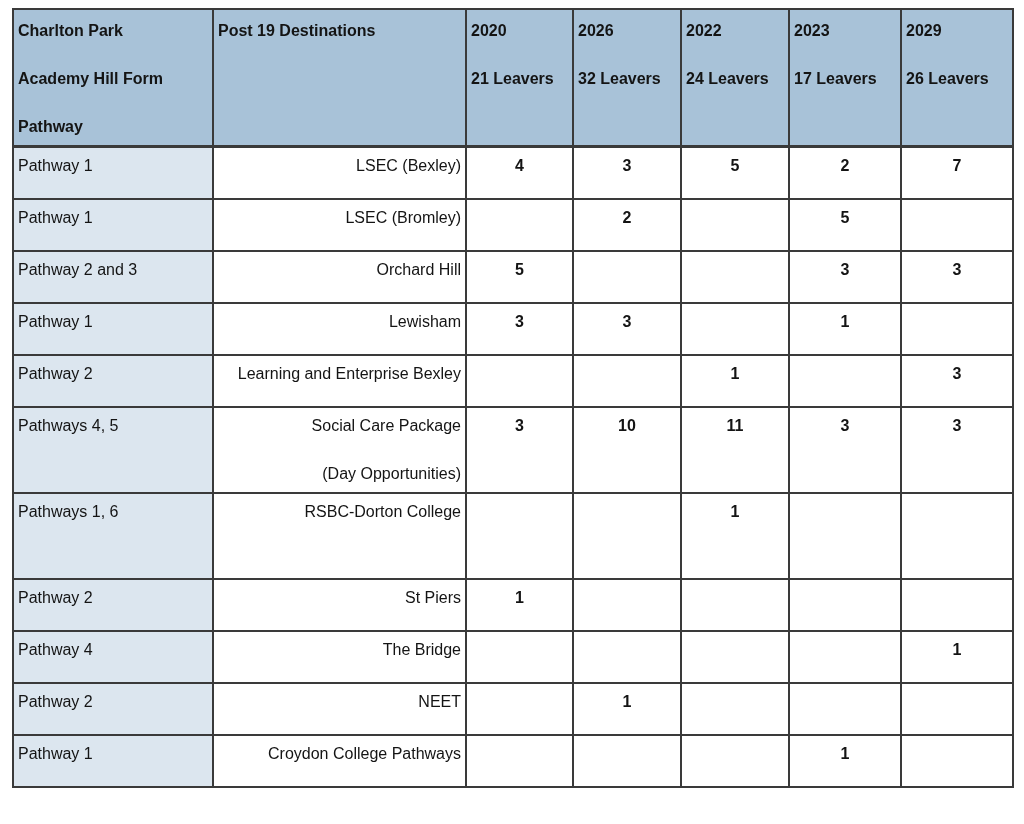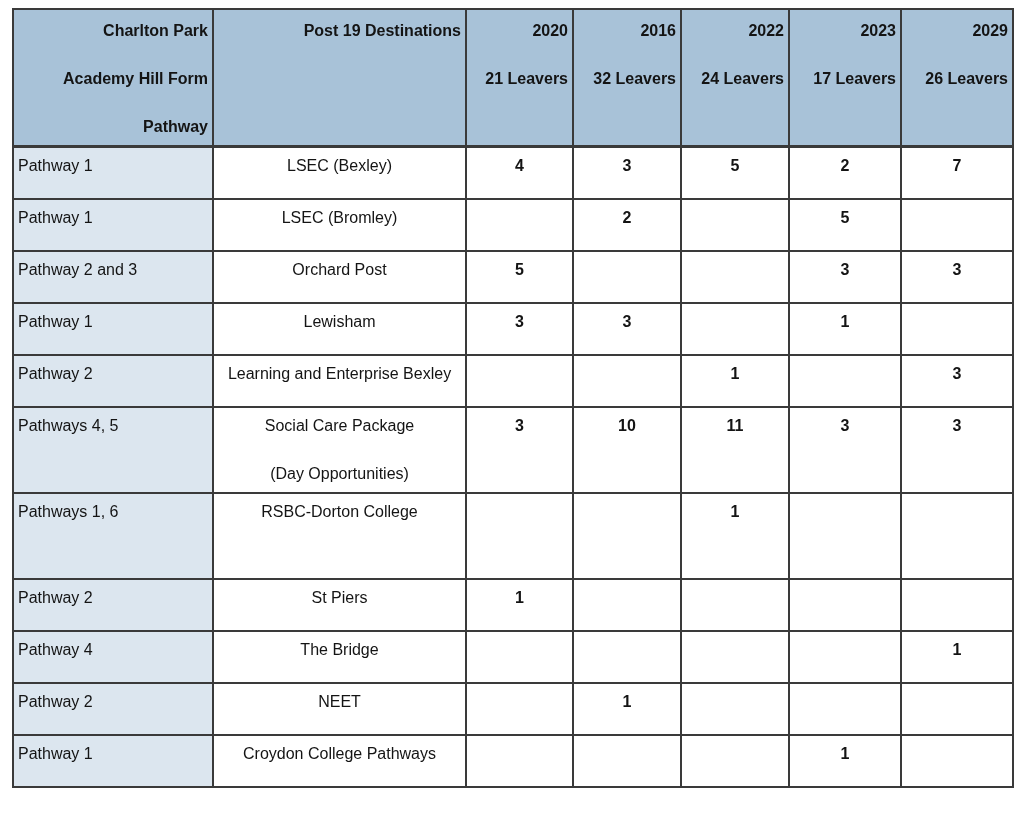--- a/index.html
+++ b/index.html
@@ -43,36 +43,36 @@
   }
   p {
     margin: 0 0 18px 0;
     line-height: 30px;
   }
   p:last-child { margin-bottom: 0; }
 
   thead th {
     background: var(--header-bg);
     font-weight: bold;
-    text-align: right;
+    text-align: left;
     height: 104px;
     padding-top: 6px;
     border-bottom-width: 3px;
   }
   tbody tr { height: 52px; }
   tbody tr:nth-child(6) { height: 78px; }
   tbody tr:nth-child(7) { height: 86px; }
 
   td.pathway {
     background: var(--pathway-col-bg);
     text-align: left;
   }
   td.destination {
     background: #ffffff;
-    text-align: center;
+    text-align: right;
   }
   td.value {
     background: #ffffff;
     text-align: center;
     font-weight: bold;
   }
 </style>
 </head>
 <body>
 
@@ -95,21 +95,21 @@
           <p>Pathway</p>
         </th>
         <th>
           <p>Post 19 Destinations</p>
         </th>
         <th>
           <p>2020</p>
           <p>21 Leavers</p>
         </th>
         <th>
-          <p>2016</p>
+          <p>2026</p>
           <p>32 Leavers</p>
         </th>
         <th>
           <p>2022</p>
           <p>24 Leavers</p>
         </th>
         <th>
           <p>2023</p>
           <p>17 Leavers</p>
         </th>
@@ -164,21 +164,21 @@
           </td>
           <td class="value">
             <p></p>
           </td>
         </tr>
         <tr>
     <td class="pathway">
             <p>Pathway 2 and 3</p>
           </td>
     <td class="destination">
-            <p>Orchard Post</p>
+            <p>Orchard Hill</p>
           </td>
   <td class="value">
             <p>5</p>
           </td>
           <td class="value">
             <p></p>
           </td>
           <td class="value">
             <p></p>
           </td>

